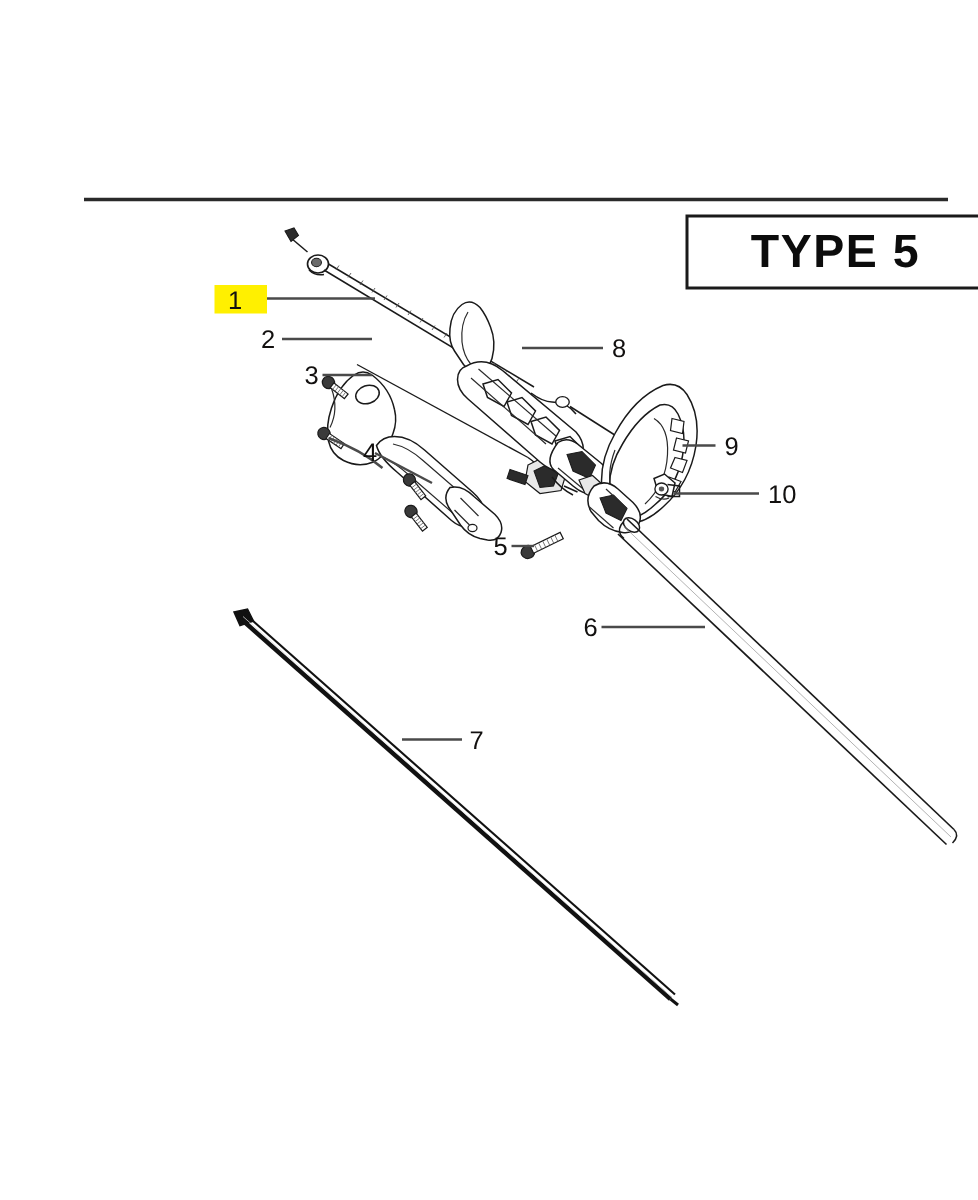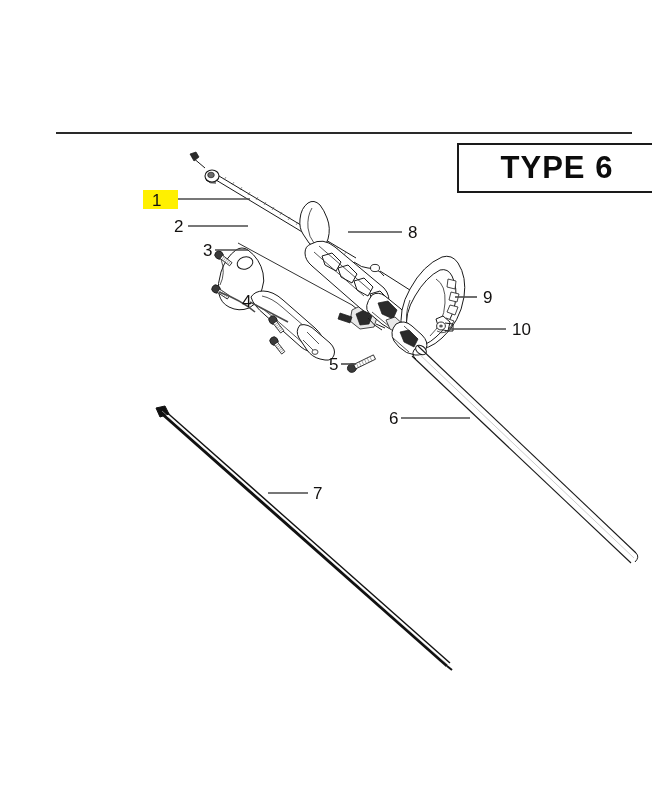--- a/index.html
+++ b/index.html
@@ -390,16 +390,16 @@
       <text class="callout-num" x="408" y="238">8</text>
       <text class="callout-num" x="483" y="303">9</text>
       <text class="callout-num" x="512" y="335">10</text>
     </g>
   </svg>
 
   <div class="highlight-box" style="left:143px; top:190px; width:35px; height:19px;"></div>
   <div class="hl-num" style="left:152px; top:191px;">1</div>
 
   <div class="type-box" style="left:457px; top:143px; width:200px; height:50px;">
-    <span class="type-box-label">TYPE 6</span>
+    <span class="type-box-label">TYPE 5</span>
   </div>
 
 </div>
 
 </body></html>

